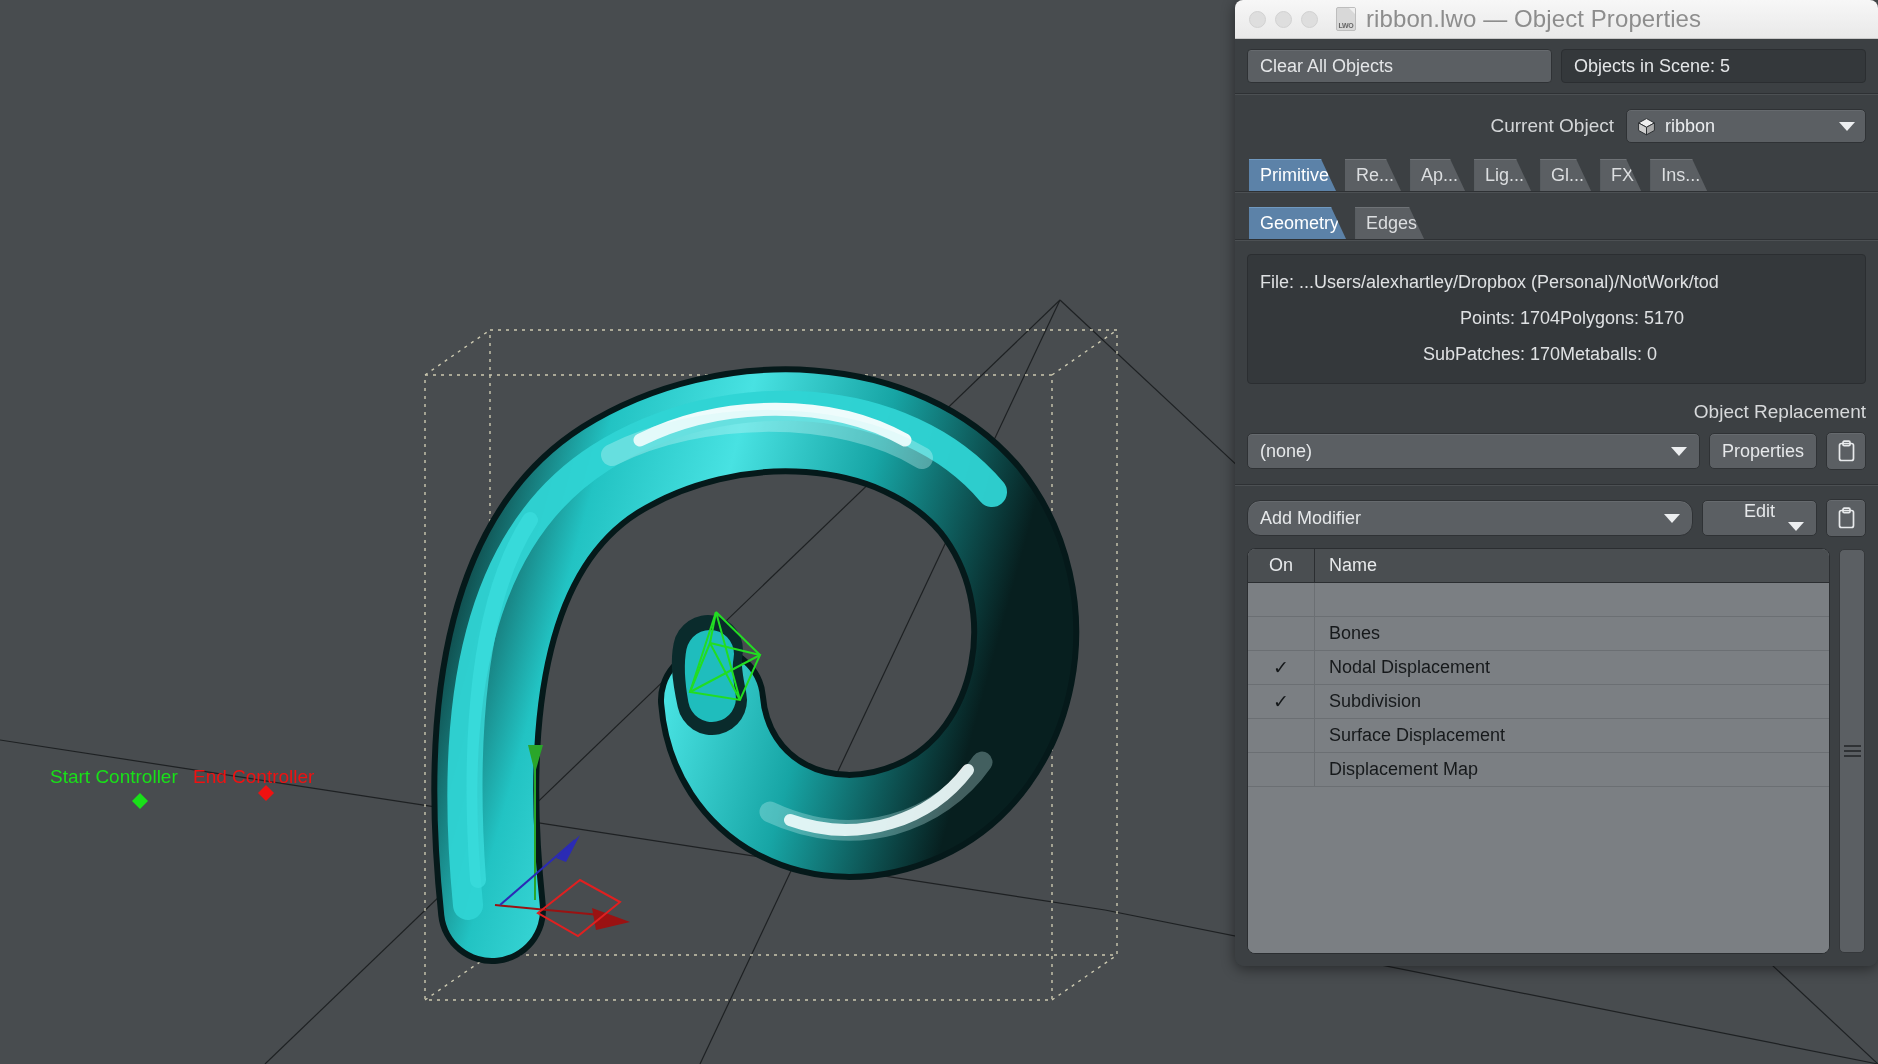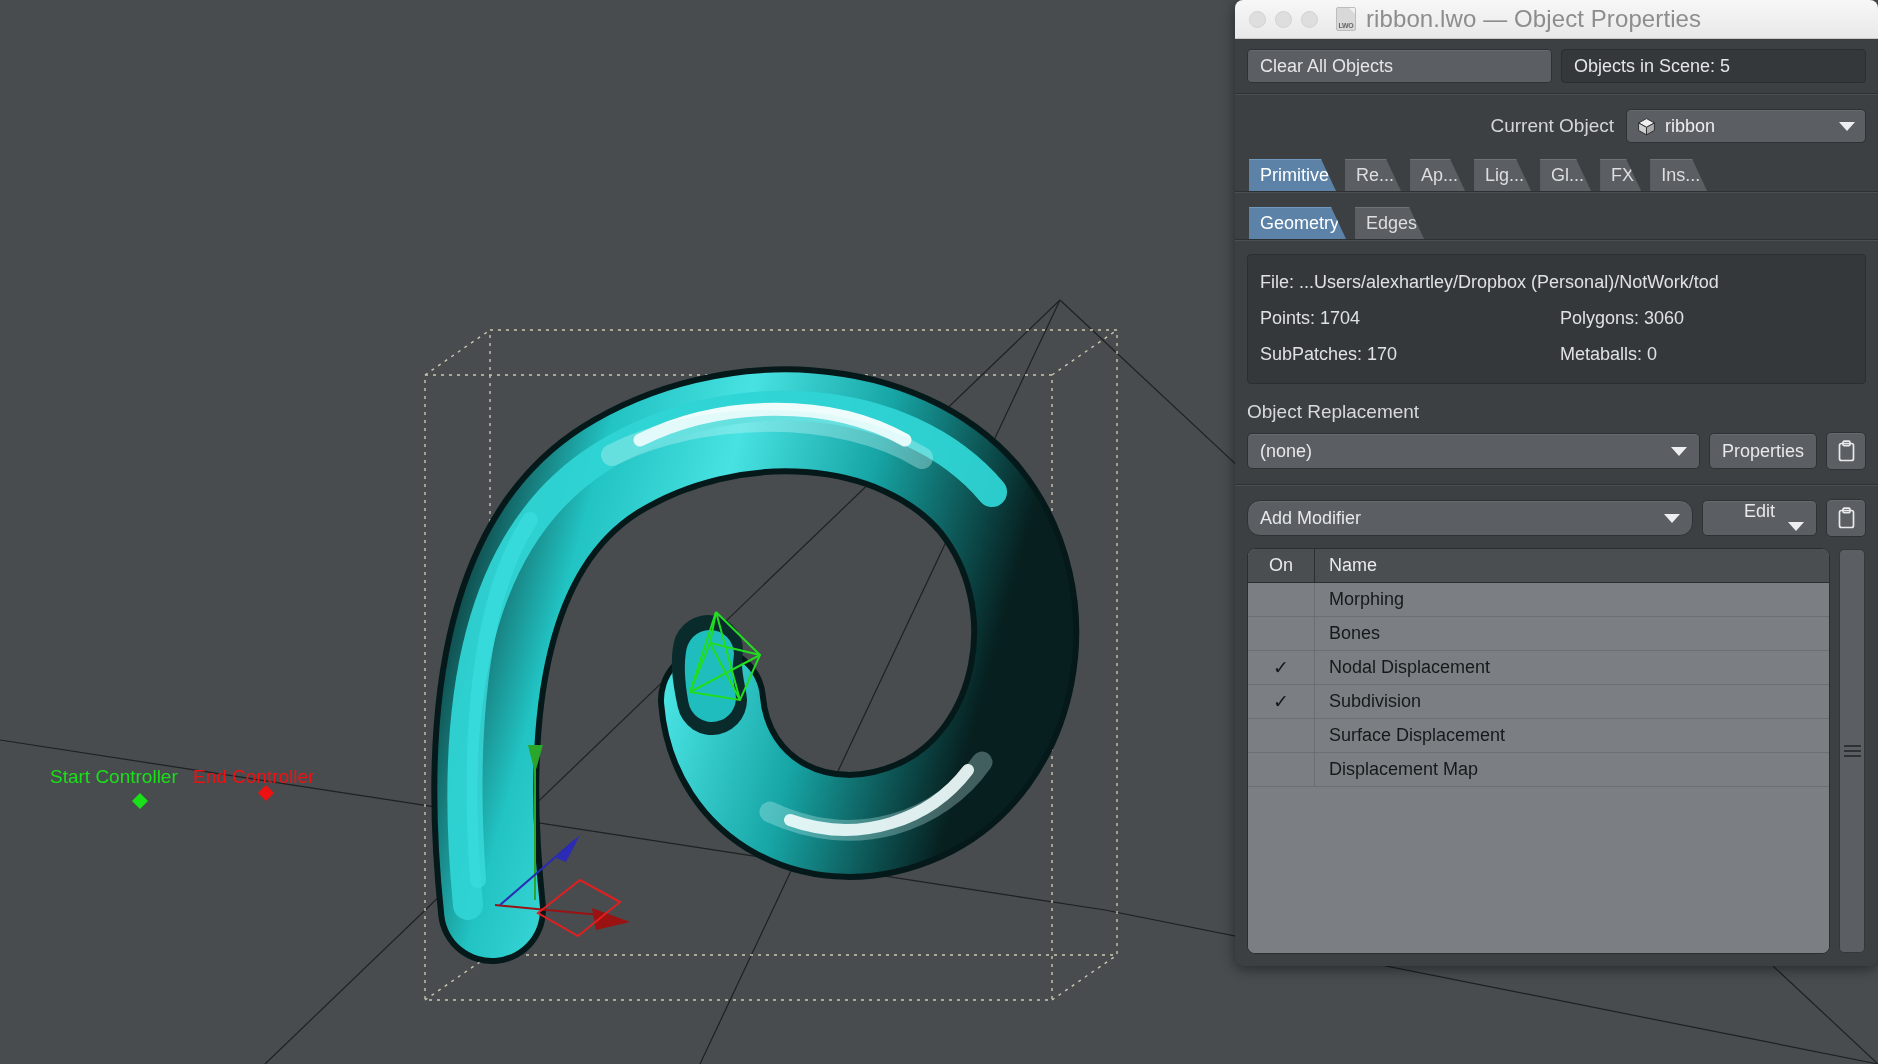--- a/index.html
+++ b/index.html
@@ -38,20 +38,21 @@
   #panel {
     position: absolute;
     left: 1235px; top: 0px;
     width: 643px; height: 966px;
     border-radius: 8px 8px 9px 9px;
     background: #3c4043;
     box-shadow: 0 3px 14px rgba(0,0,0,0.45);
     overflow: hidden;
     display: flex;
     flex-direction: column;
+    text-align: right;
   }
 
   
   #titlebar {
     height: 38px;
     background: linear-gradient(#f7f7f7, #e9e9e9);
     border-bottom: 1px solid #c8c8c8;
     display: flex;
     align-items: center;
     flex: none;
@@ -519,21 +520,21 @@
       <div class="tab">Edges</div>
     </div>
     <div id="subtabs-underline"></div>
 
     <div id="info-box">
       <div class="info-line">
         <span>File: ...Users/alexhartley/Dropbox (Personal)/NotWork/tod</span>
       </div>
       <div class="info-line">
         <span class="c1">Points: 1704</span>
-        <span>Polygons: 3060</span>
+        <span>Polygons: 5170</span>
       </div>
       <div class="info-line">
         <span class="c1">SubPatches: 170</span>
         <span>Metaballs: 0</span>
       </div>
     </div>
 
     <div id="obj-replacement-title">Object Replacement</div>
 
     <div class="select-row">
@@ -571,21 +572,20 @@
 
     <div id="mod-area">
       <div id="mod-list">
         <div id="mod-header">
           <div class="on-col">On</div>
           <div class="name-col">Name</div>
         </div>
         <div id="mod-rows">
           <div class="mod-row">
             <div class="on-col"></div>
-            <div class="name-col">Morphing</div>
           </div>
           <div class="mod-row">
             <div class="on-col"></div>
             <div class="name-col">Bones</div>
           </div>
           <div class="mod-row">
             <div class="on-col">✓</div>
             <div class="name-col">Nodal Displacement</div>
           </div>
           <div class="mod-row">

